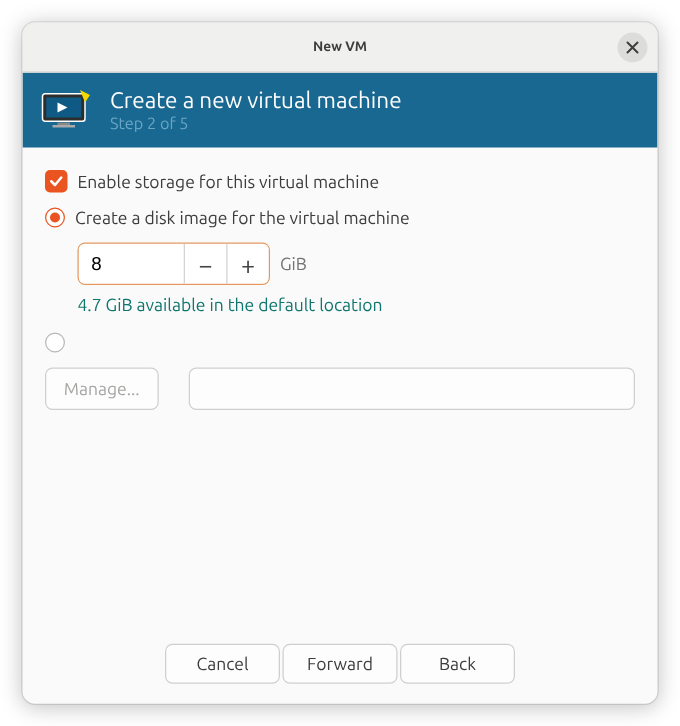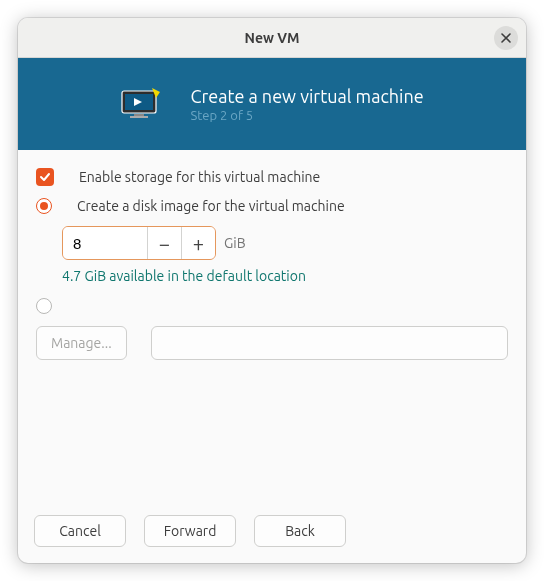--- a/index.html
+++ b/index.html
@@ -26,44 +26,43 @@
       height: 40px;
       background: #f0f0ee;
       border-bottom: 1px solid #d6d6d4;
       display: flex;
       align-items: center;
       justify-content: center;
       position: relative;
     }
     .titlebar-title {
       font-weight: 600;
-      font-size: 14px;
+      font-size: 11px;
       color: #3d3d3d;
     }
     .close-btn {
       position: absolute;
       right: 8px;
       top: 8px;
       width: 24px;
       height: 24px;
       border-radius: 12px;
       background: #dcdcda;
       display: flex;
       align-items: center;
       justify-content: center;
       cursor: pointer;
     }
     .close-btn svg { width: 12px; height: 12px; }
     .header {
       background: #186891;
-      padding: 28px 14px;
-      display: flex;
-      align-items: center;
-      gap: 26px;
-      justify-content: center;
+      padding: 12px 14px;
+      display: flex;
+      align-items: center;
+      gap: 12px;
     }
     .header-icon {
       width: 44px;
       height: 32px;
       position: relative;
     }
     .header-title {
       color: #fff;
       font-size: 18px;
       font-weight: 400;
@@ -72,21 +71,21 @@
       color: #6aa6c4;
       font-size: 13px;
       margin-top: 2px;
     }
     .content {
       flex: 1;
       padding: 18px 18px 10px 18px;
       color: #3d3d3d;
       font-size: 14px;
     }
-    .row { display: flex; align-items: center; gap: 25px; margin-bottom: 12px; }
+    .row { display: flex; align-items: center; gap: 8px; margin-bottom: 12px; }
     .checkbox {
       width: 18px; height: 18px; border-radius: 4px;
       background: #e95420;
       display: flex; align-items: center; justify-content: center;
     }
     .checkbox svg { width: 12px; height: 12px; }
     .radio {
       width: 16px; height: 16px; border-radius: 8px;
       border: 1px solid #b8b8b6;
       display: flex; align-items: center; justify-content: center;
@@ -145,22 +144,22 @@
       background: #fff;
       height: 34px;
       padding: 0 8px;
       font-size: 14px;
     }
     .path-input:disabled { background: #fdfdfd; color: #aaa; }
     .footer {
       border-top: none;
       padding: 12px 16px 16px;
       display: flex;
-      justify-content: flex-start;
-      gap: 18px;
+      justify-content: center;
+      gap: 2px;
     }
     .footer .btn { min-width: 92px; text-align: center; }
   </style>
 </head>
 <body>
 
 <div class="window">
 
   <div class="titlebar">
     <div class="titlebar-title">New VM</div>

